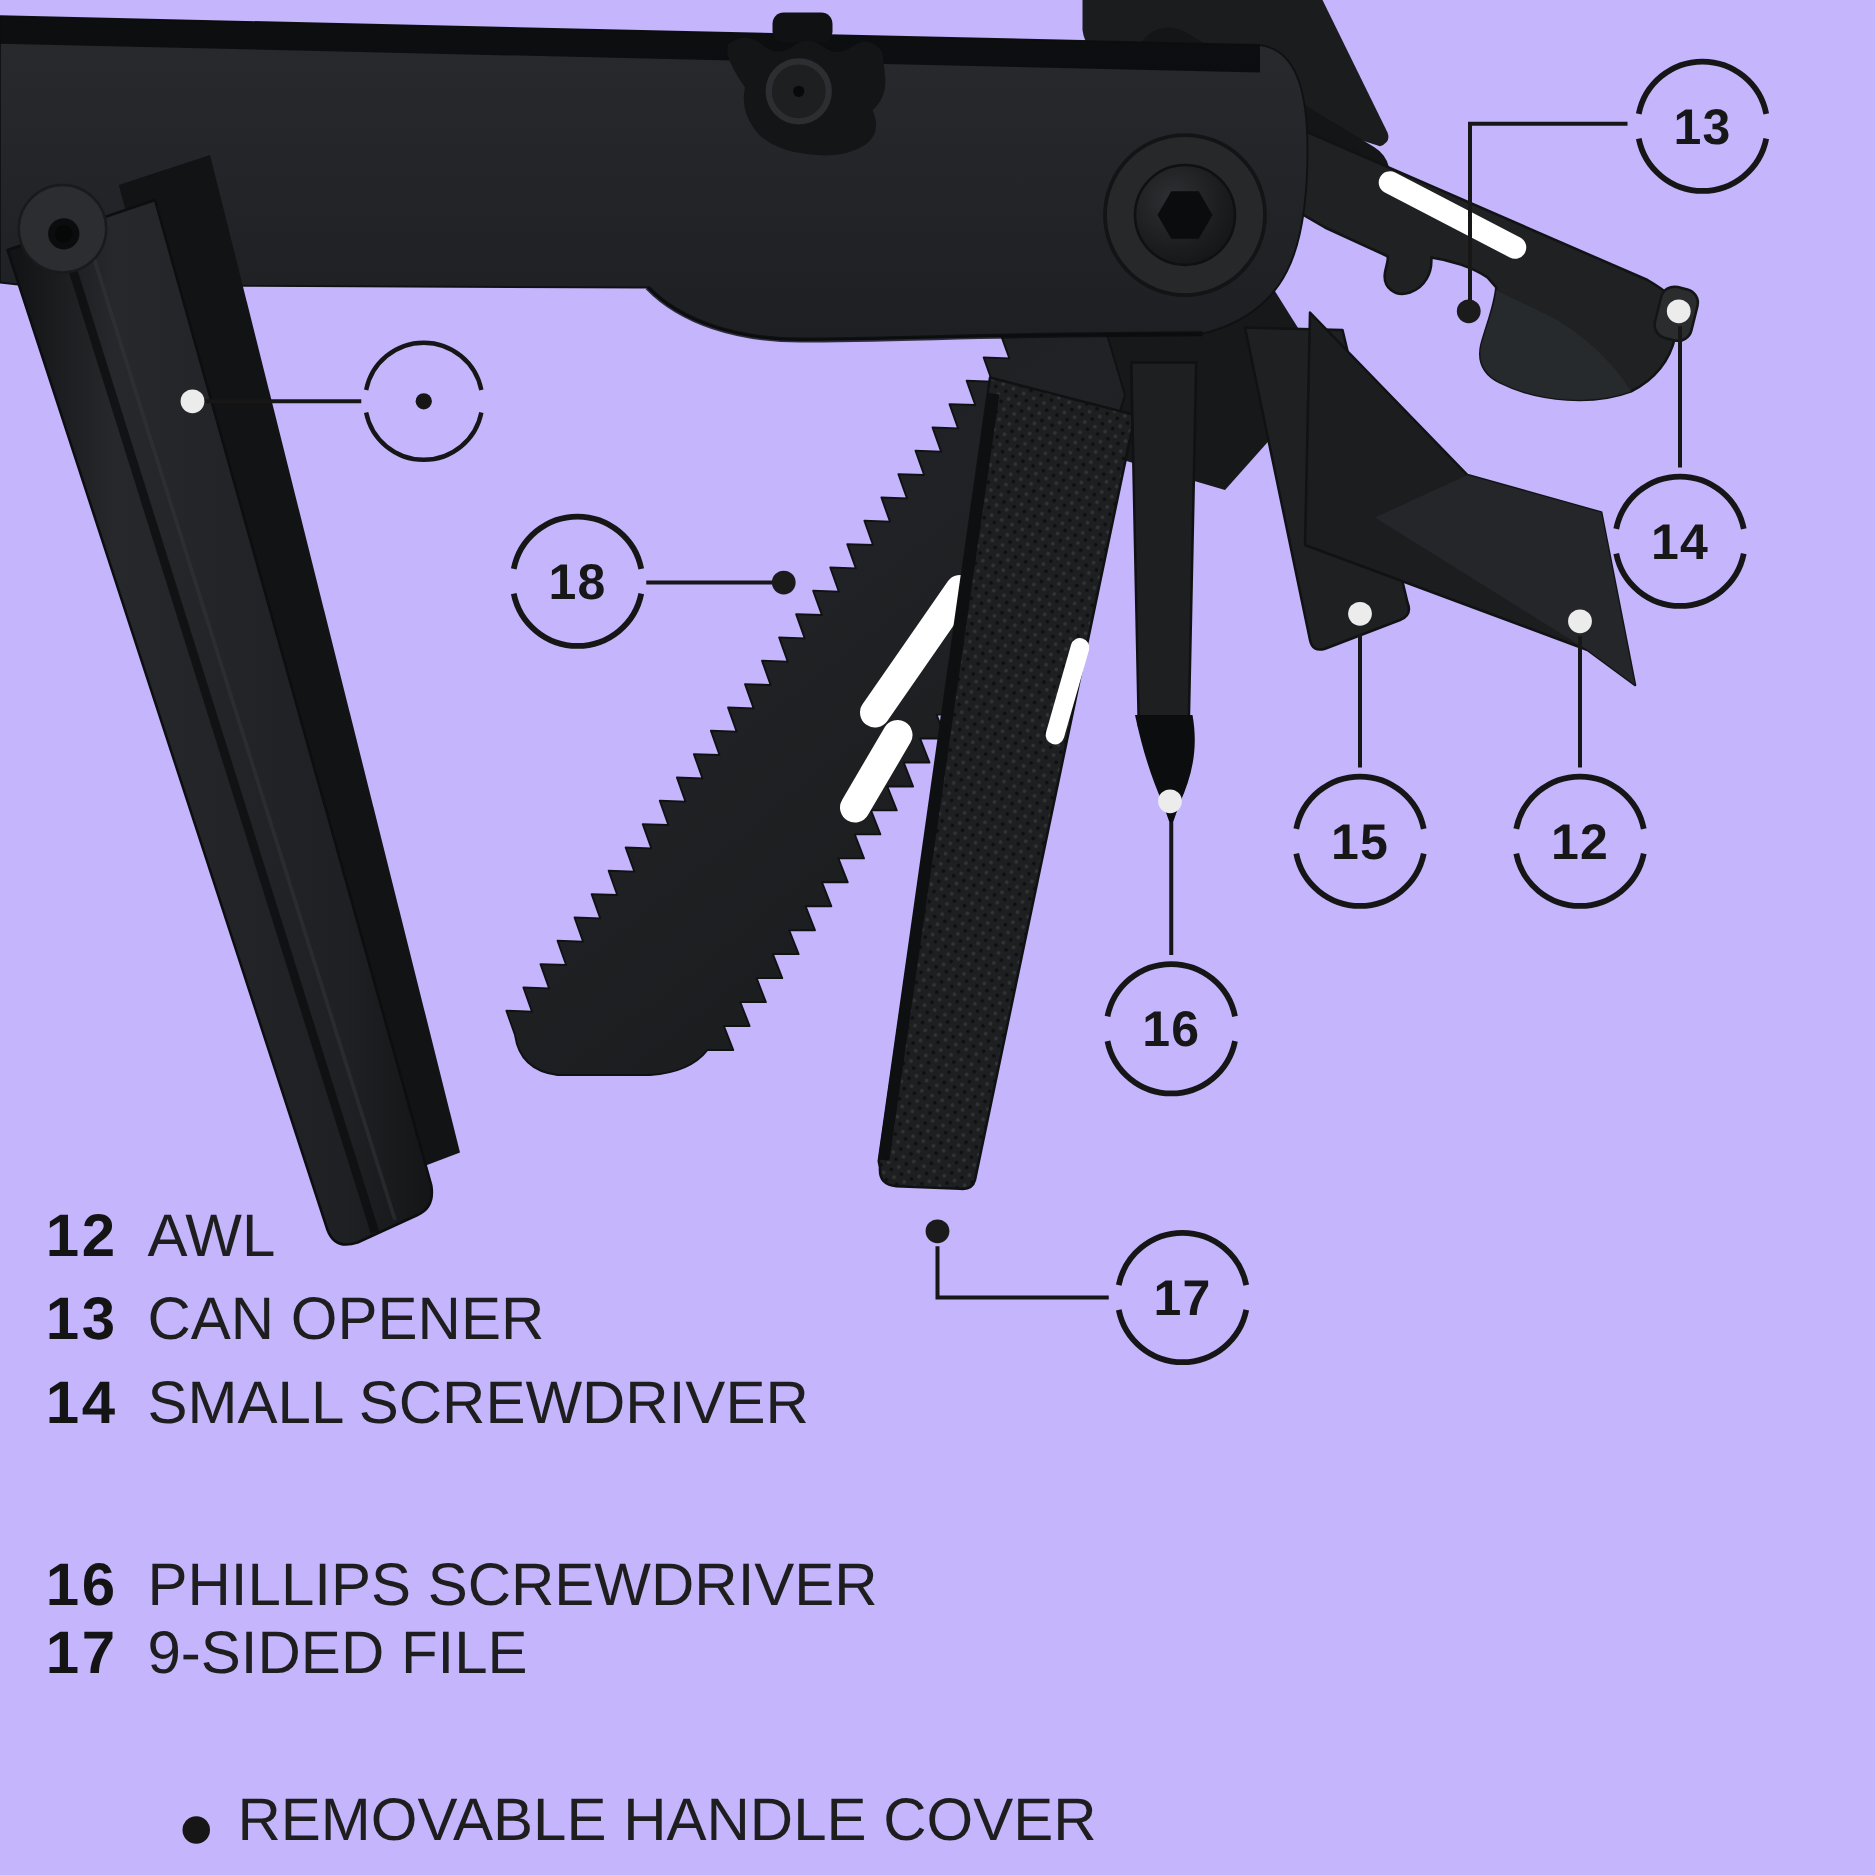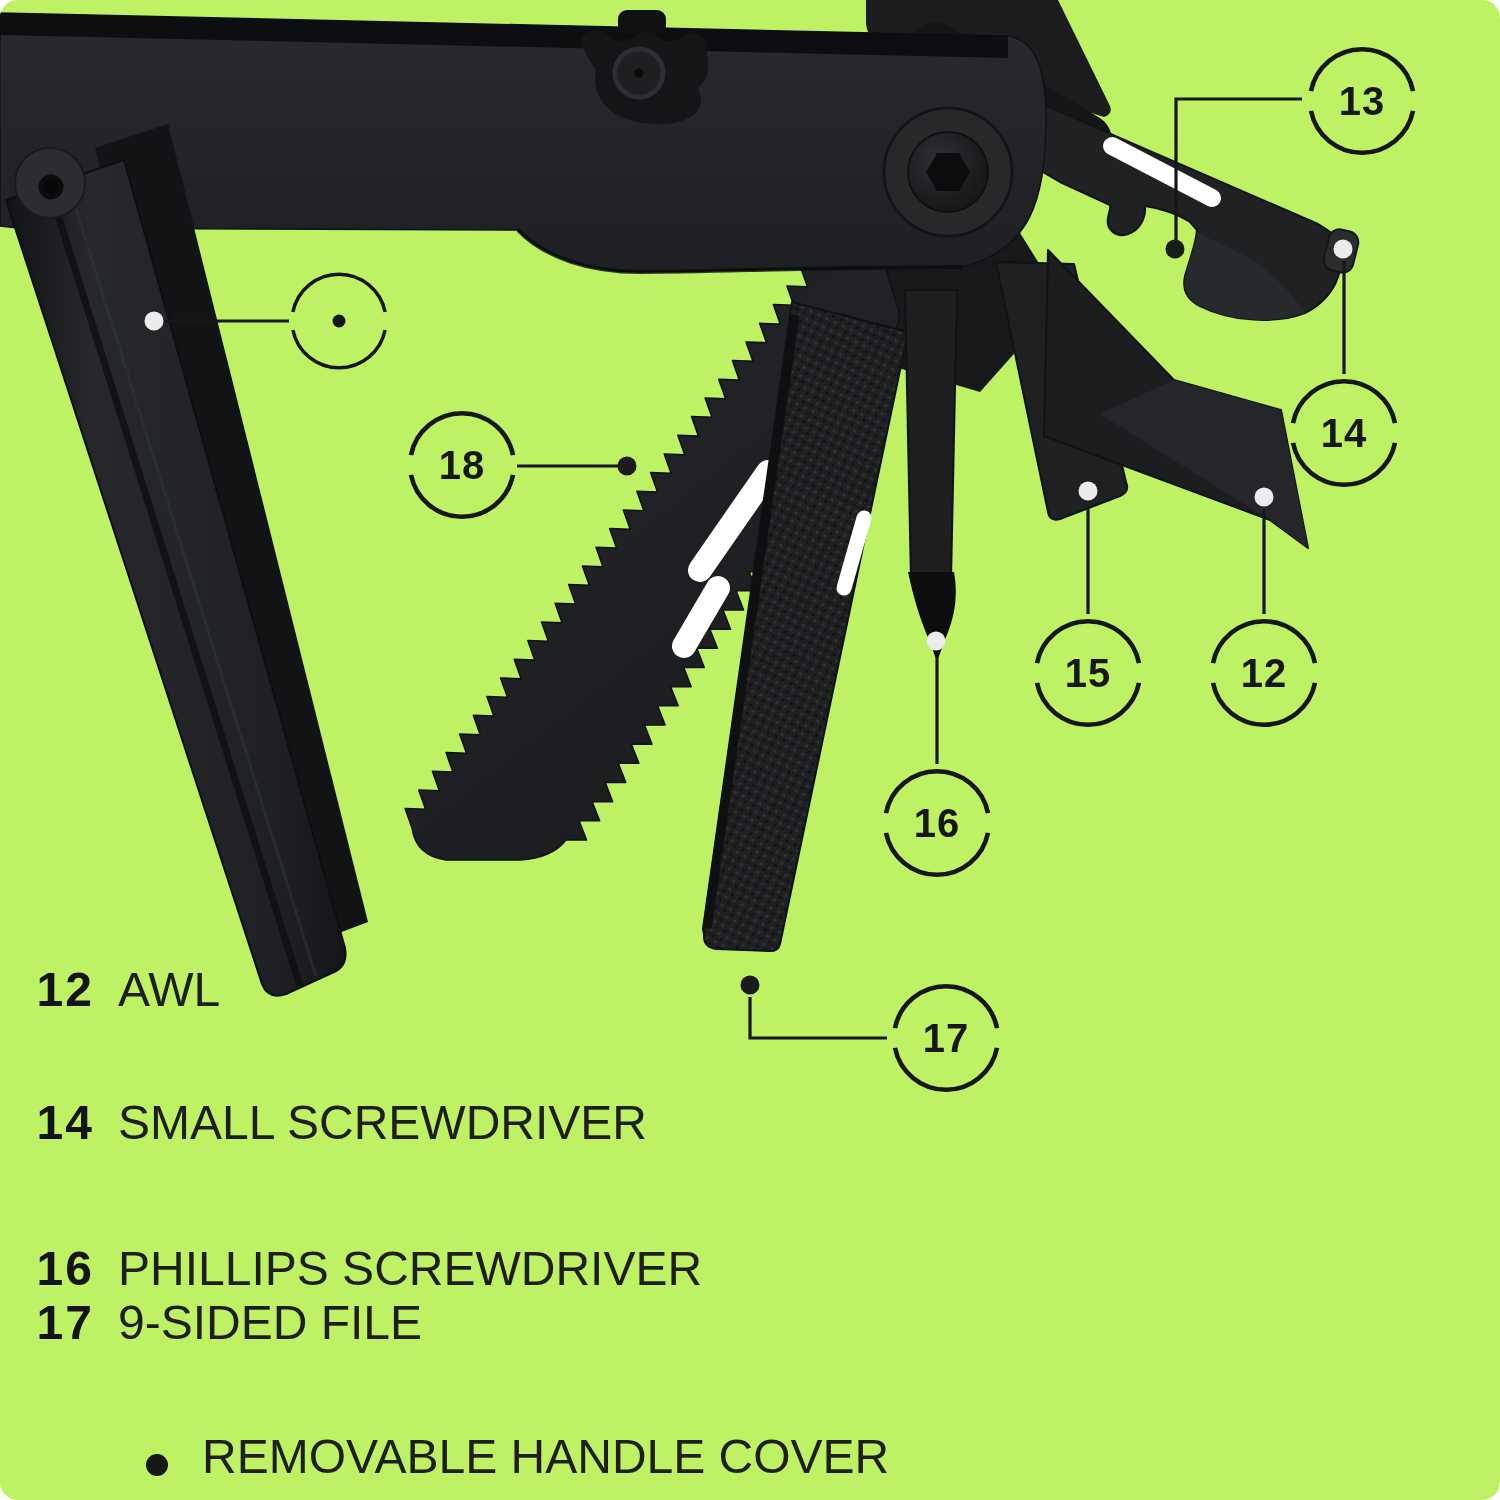--- a/index.html
+++ b/index.html
@@ -1,27 +1,27 @@
 <!DOCTYPE html>
 <html><head>
 <meta charset="utf-8">
 <style>
   html,body{margin:0;padding:0;background:#fff;}
-  .stage{position:relative;width:1500px;height:1500px;background:#bef264;overflow:hidden;
-         font-family:"Liberation Sans",sans-serif;border-radius:18px;}
+  .stage{position:relative;width:1500px;height:1500px;background:#c4b5fd;overflow:hidden;
+         font-family:"Liberation Sans",sans-serif;}
   .stage svg{position:absolute;left:0;top:0;}
   
   #legend{position:absolute;left:0;top:0;width:1500px;height:1280px;pointer-events:none;}
   .legend-row{position:absolute;left:0;white-space:nowrap;line-height:66px;height:66px;}
   .legend-num{display:inline-block;width:64px;margin-left:30px;text-align:right;
               font-weight:bold;font-size:48px;letter-spacing:2px;color:#141414;}
   .legend-label{margin-left:24px;font-size:48px;color:#1e1e1e;letter-spacing:0;}
   .legend-bullet{display:inline-block;width:22px;height:22px;border-radius:50%;
                  background:#161616;margin-left:146px;vertical-align:middle;margin-bottom:8px;}
-  .legend-row.bullet .legend-label{margin-left:34px;text-align:right;}
+  .legend-row.bullet .legend-label{margin-left:22px;text-align:right;}
   
   .co-arc{fill:none;stroke:#161616;}
   .co-line{fill:none;stroke:#171717;stroke-width:3.2;}
   .co-num{font-family:"Liberation Sans",sans-serif;font-weight:bold;font-size:40px;
           letter-spacing:1px;fill:#171717;text-anchor:middle;}
 </style>
 </head>
 <body>
 
 <div class="stage">
@@ -188,19 +188,20 @@
           <circle cx="154" cy="321" r="9.5" fill="#ececec"></circle>
           <path d="M 385.1 312.0 A 47 47 0 0 0 292.9 312.0" class="co-arc" stroke-width="3.5"></path>
           <path d="M 292.9 330.0 A 47 47 0 0 0 385.1 330.0" class="co-arc" stroke-width="3.5"></path>
           <circle cx="339" cy="321" r="6.5" fill="#161616"></circle>
         </g>
       </g>
 </svg>
 
 <div id="legend">
       <div class="legend-row" style="top: 957px;"><span class="legend-num">12</span><span class="legend-label">AWL</span></div>
+      <div class="legend-row" style="top: 1023px;"><span class="legend-num">13</span><span class="legend-label">CAN OPENER</span></div>
       <div class="legend-row" style="top: 1090px;"><span class="legend-num">14</span><span class="legend-label">SMALL SCREWDRIVER</span></div>
       <div class="legend-row" style="top: 1224px; margin-top: 12px;"><span class="legend-num">16</span><span class="legend-label">PHILLIPS SCREWDRIVER</span></div>
       <div class="legend-row" style="top: 1290px;"><span class="legend-num">17</span><span class="legend-label">9-SIDED FILE</span></div>
       <div class="legend-row bullet" style="top: 1424px;"><span class="legend-bullet"></span><span class="legend-label">REMOVABLE HANDLE COVER</span></div>
     </div>
 
 </div>
 
 </body></html>

